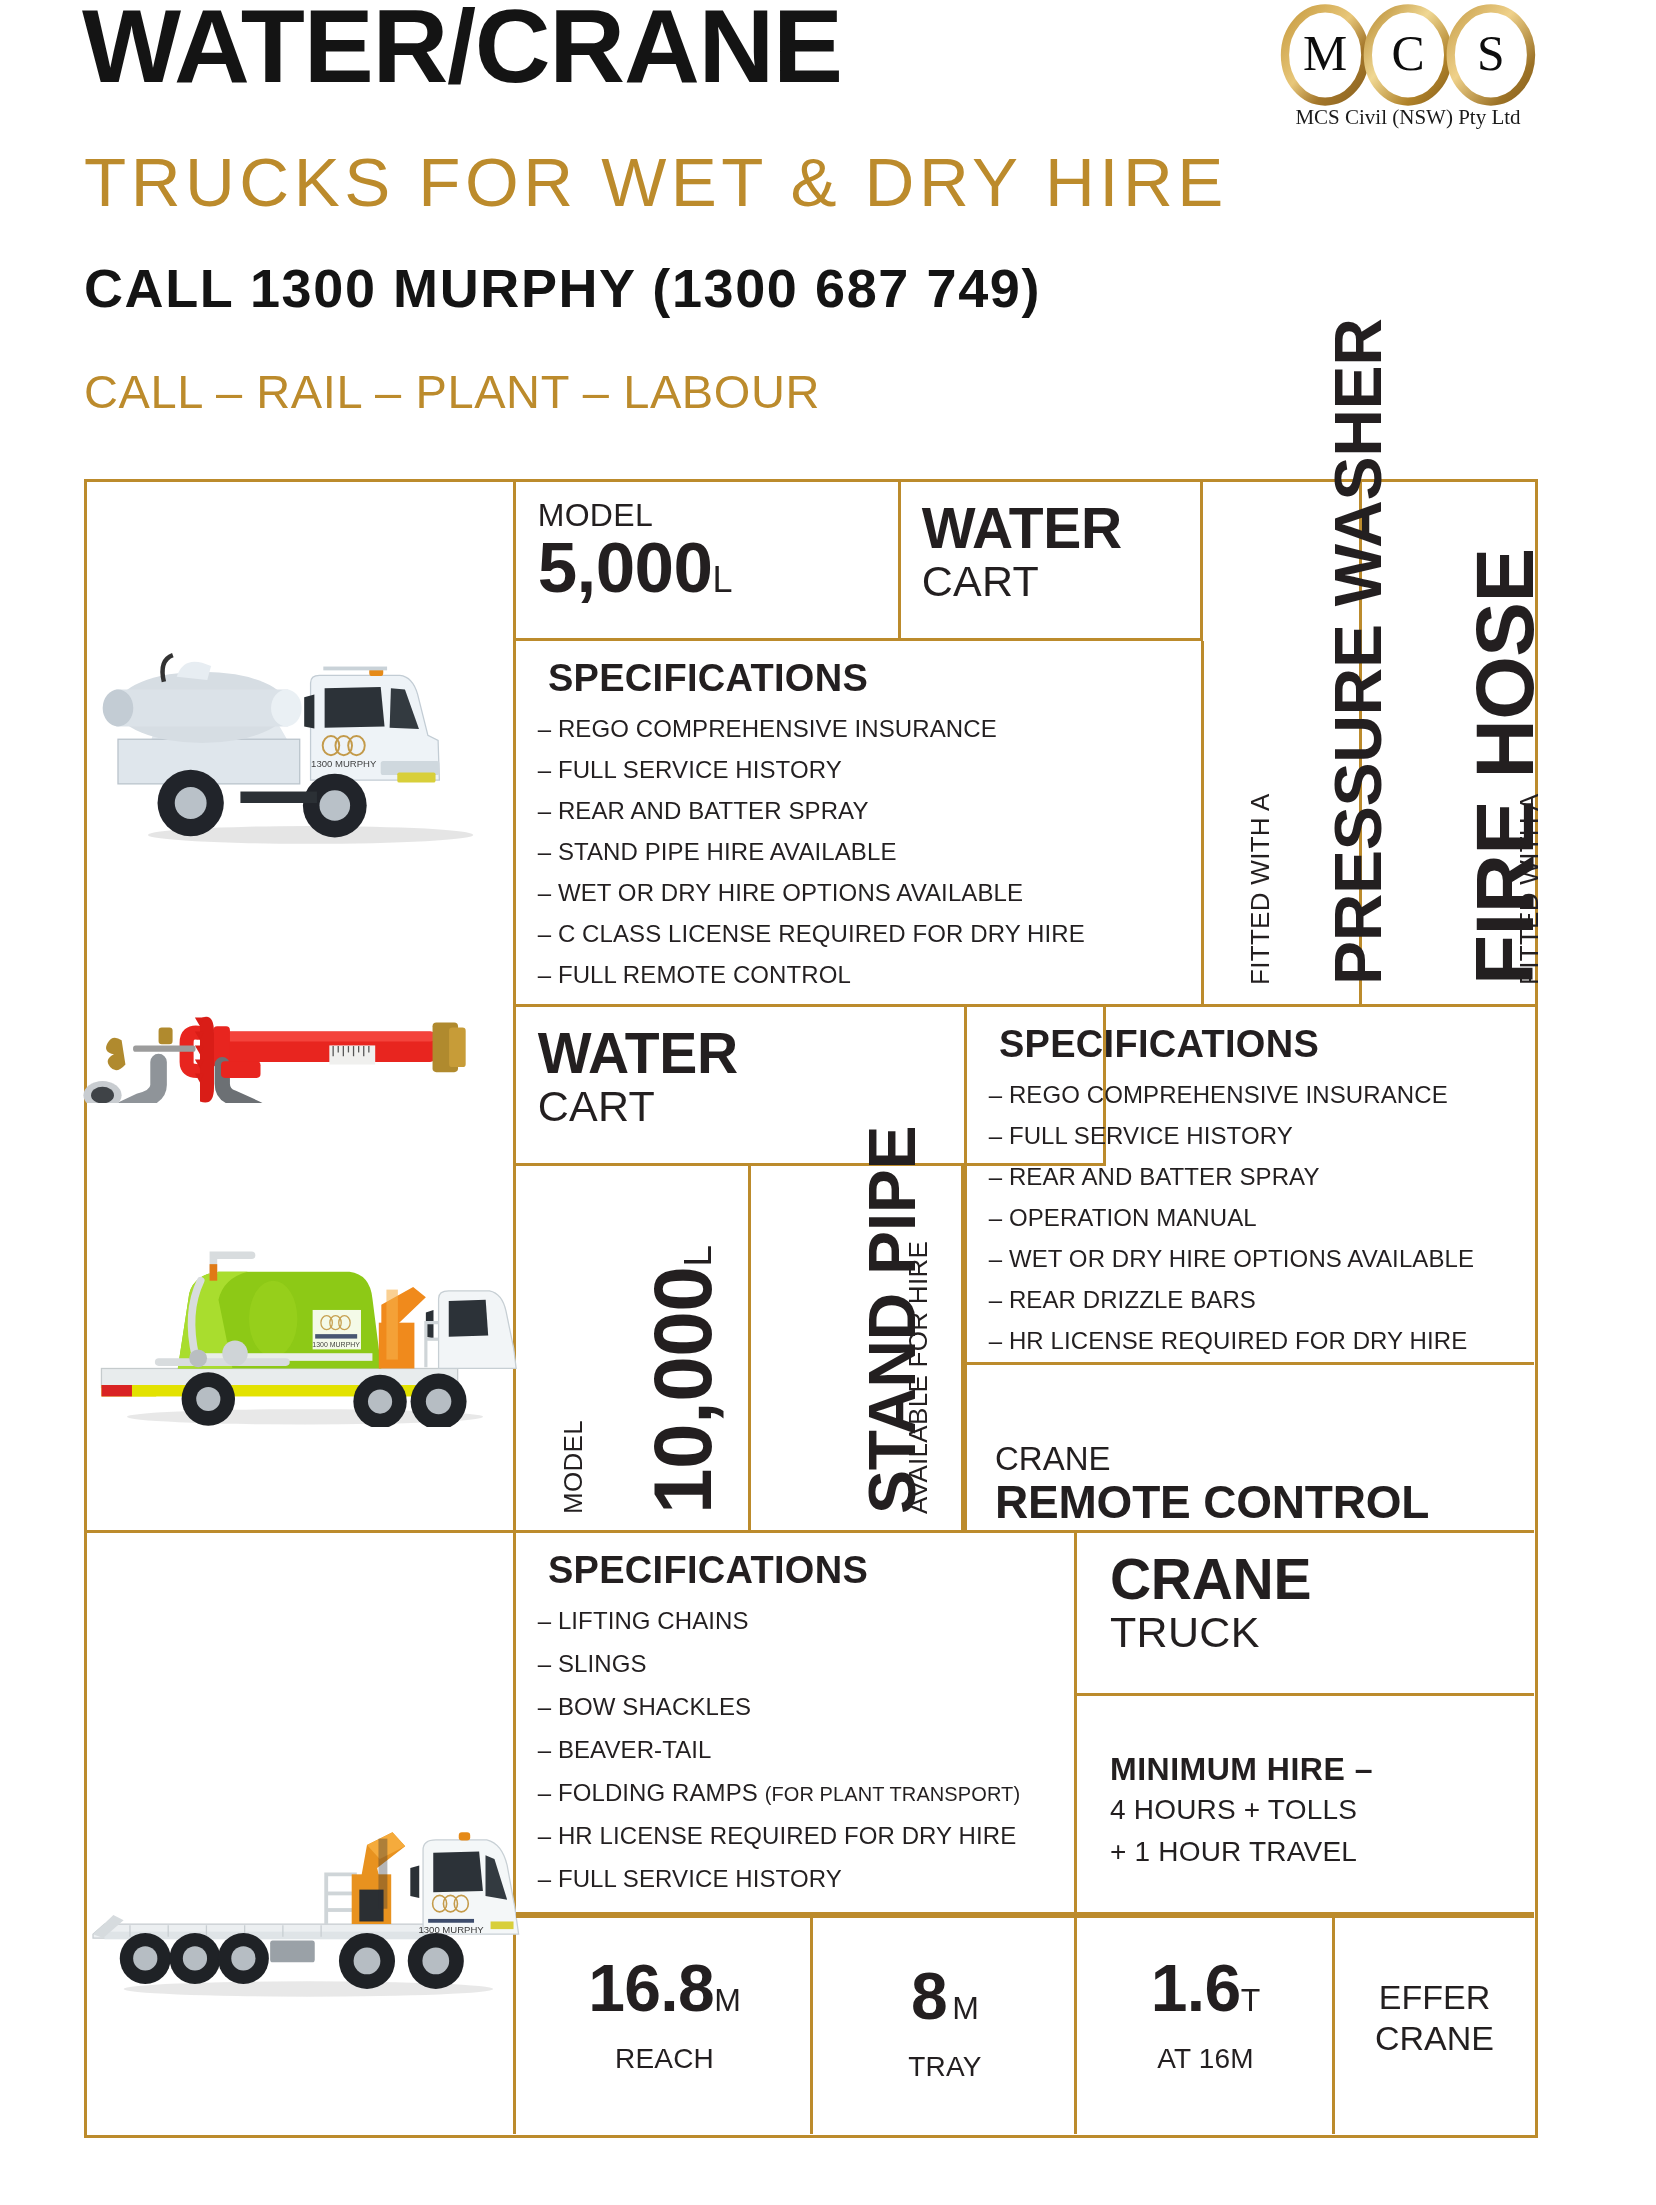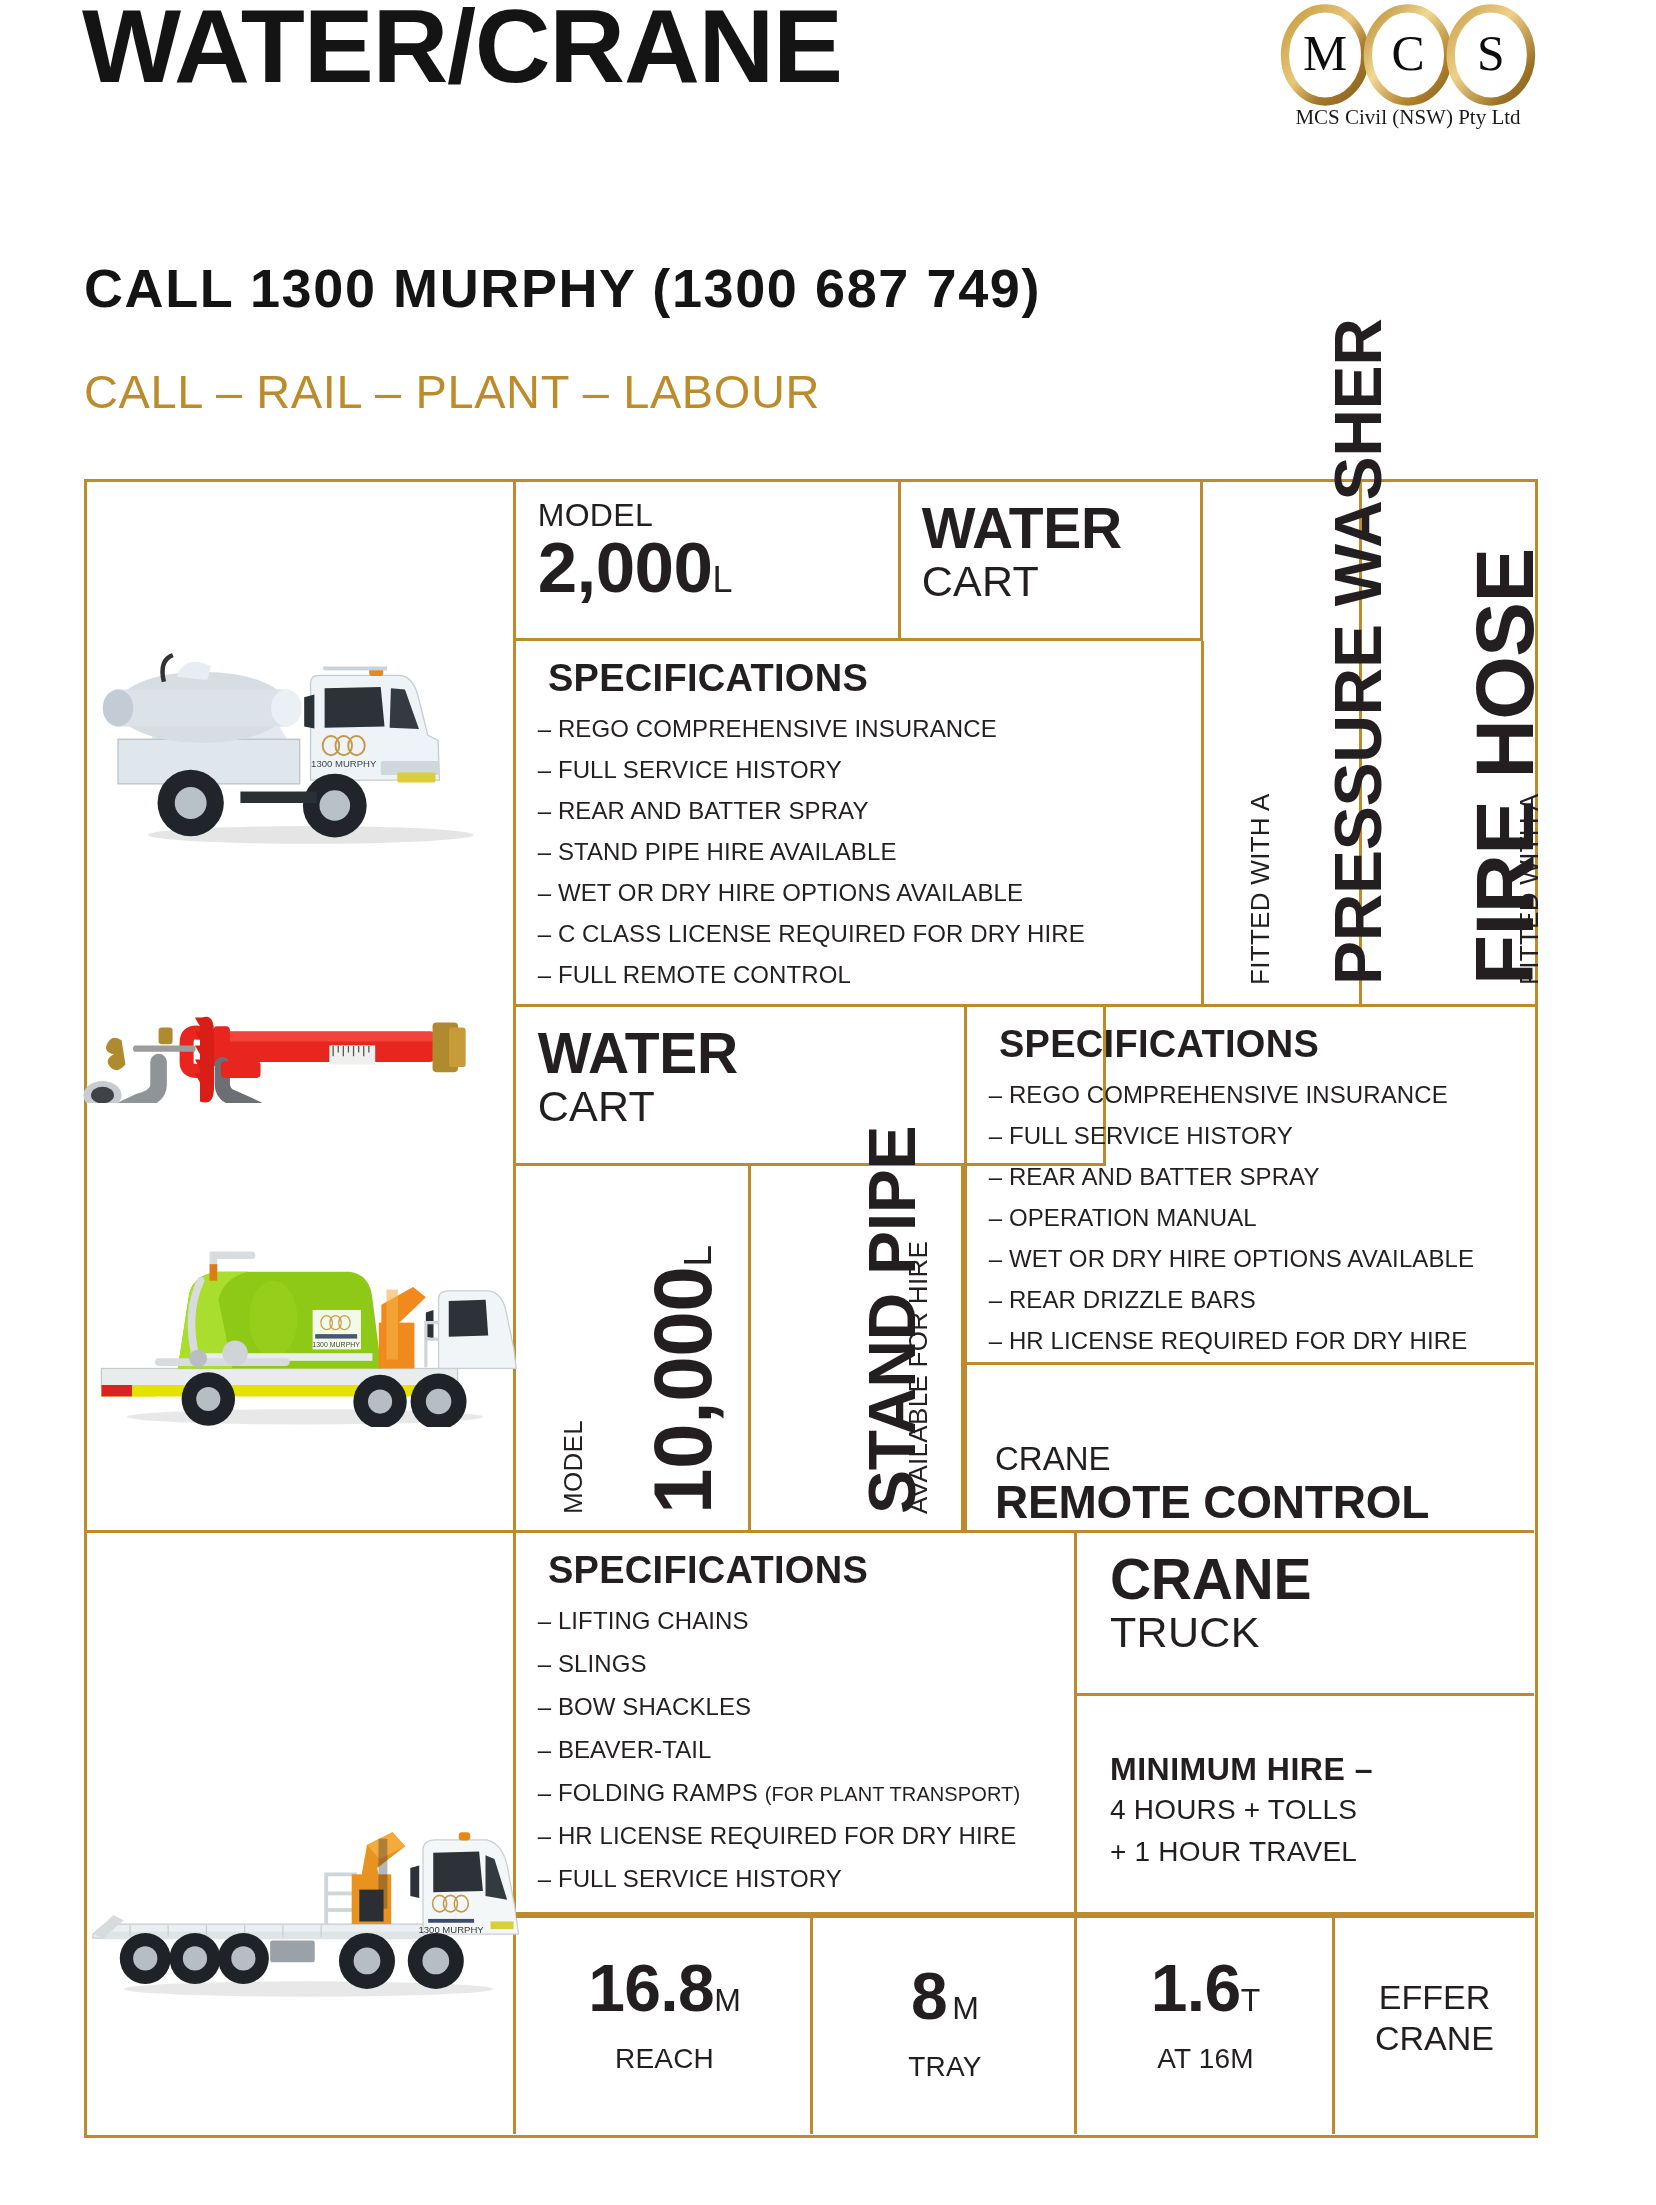--- a/index.html
+++ b/index.html
@@ -59,20 +59,21 @@
 
   .photo{position:absolute;overflow:hidden;}
 </style>
 </head>
 <body>
 
 <div class="page">
 
   <div class="header">
     <div class="h-title">WATER/CRANE</div>
+    <div class="h-sub">TRUCKS FOR WET &amp; DRY HIRE</div>
     <div class="h-call">CALL 1300 MURPHY (1300 687 749)</div>
     <div class="h-civil">CALL – RAIL – PLANT – LABOUR</div>
 
     <div class="logo">
       <svg class="logo-rings" viewBox="0 0 420 160">
         <defs>
           <linearGradient id="g1" x1="0" y1="0" x2="1" y2="1">
             <stop offset="0" stop-color="#C69A3E"></stop>
               <stop offset="0.45" stop-color="#E8C77A"></stop>
             <stop offset="0.7" stop-color="#A3762A"></stop>
@@ -143,21 +144,21 @@
             <circle cx="172" cy="348" r="25" fill="#b9c1c8"></circle>
           <circle cx="398" cy="352" r="50" fill="#21242a"></circle>
             <circle cx="398" cy="352" r="24" fill="#b9c1c8"></circle>
           <rect x="250" y="330" width="120" height="18" fill="#2b3035"></rect>
         </svg>
       </div>
     </div>
 
     <div class="cell br bb pad" style="left:429px;top:0;width:385px;height:159px;">
       <div class="model-lbl">MODEL</div>
-      <div class="model-num"><span>2,000</span><span class="unit">L</span></div>
+      <div class="model-num"><span>5,000</span><span class="unit">L</span></div>
     </div>
 
     <div class="cell br bb pad" style="left:813px;top:0;width:303px;height:159px;">
       <div class="big-bold">WATER</div>
       <div class="big-light">CART</div>
     </div>
 
     <div class="cell br bb pad" style="left:429px;top:159px;width:688px;height:366px;">
       <div class="spec-h">SPECIFICATIONS</div>
       <ul class="spec-list">

